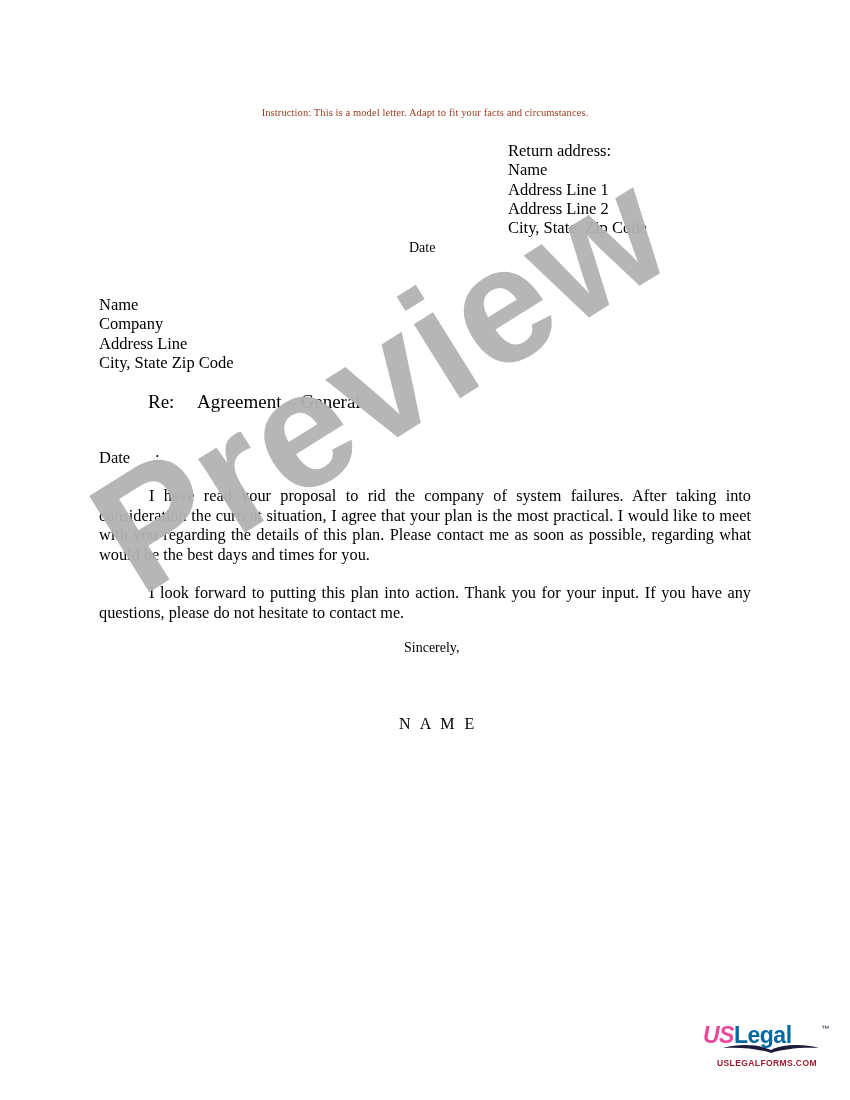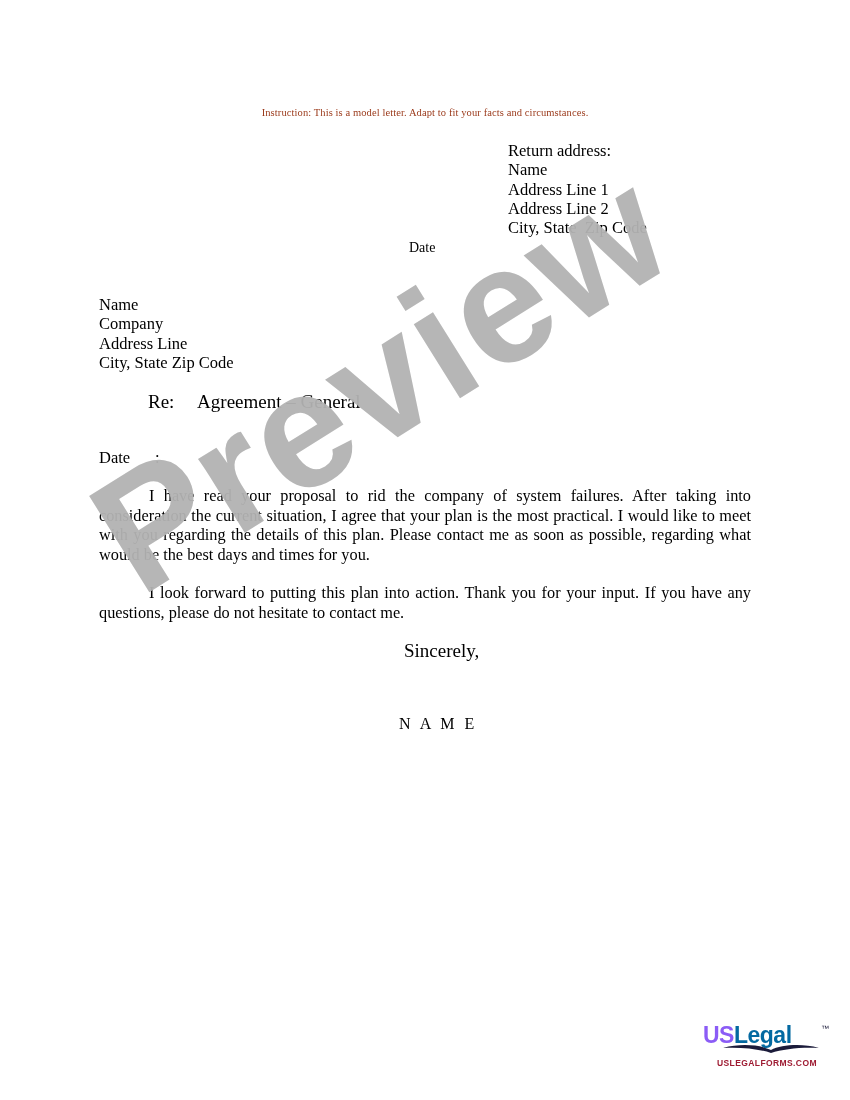--- a/index.html
+++ b/index.html
@@ -127,21 +127,21 @@
     font-size: 16.3px;
     line-height: 19.5px;
     text-align: justify;
     text-indent: 50px;
   }
 
   .closing {
     position: absolute;
     left: 404px;
     top: 640px;
-    font-size: 19px;
+    font-size: 14px;
   }
 
   .signature-name {
     position: absolute;
     left: 399px;
     top: 715px;
     font-size: 16px;
     letter-spacing: 3px;
   }
 
@@ -157,21 +157,21 @@
   }
   .logo-main {
     position: absolute;
     left: 0;
     top: 0;
     font-size: 23px;
     font-weight: bold;
     letter-spacing: -0.5px;
     white-space: nowrap;
   }
-  .logo-us { color: #8b5cf6; }
+  .logo-us { color: #ec4899; font-style: italic; }
   .logo-legal { color: #0369a1; }
   .logo-tm {
     position: absolute;
     left: 118px;
     top: 2px;
     font-size: 8px;
     color: #1b1b3a;
   }
   .logo-swoosh {
     position: absolute;

